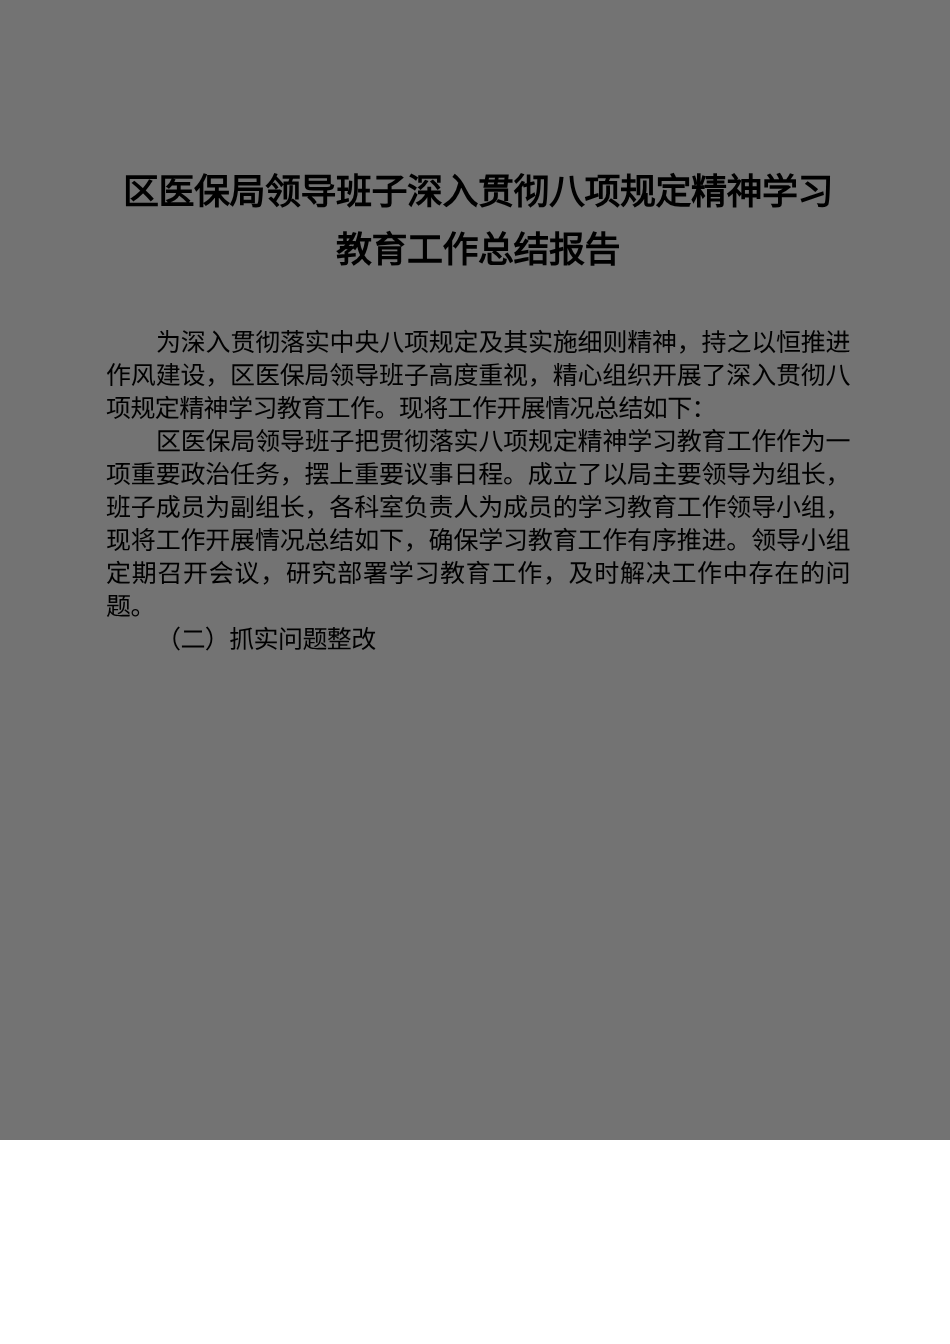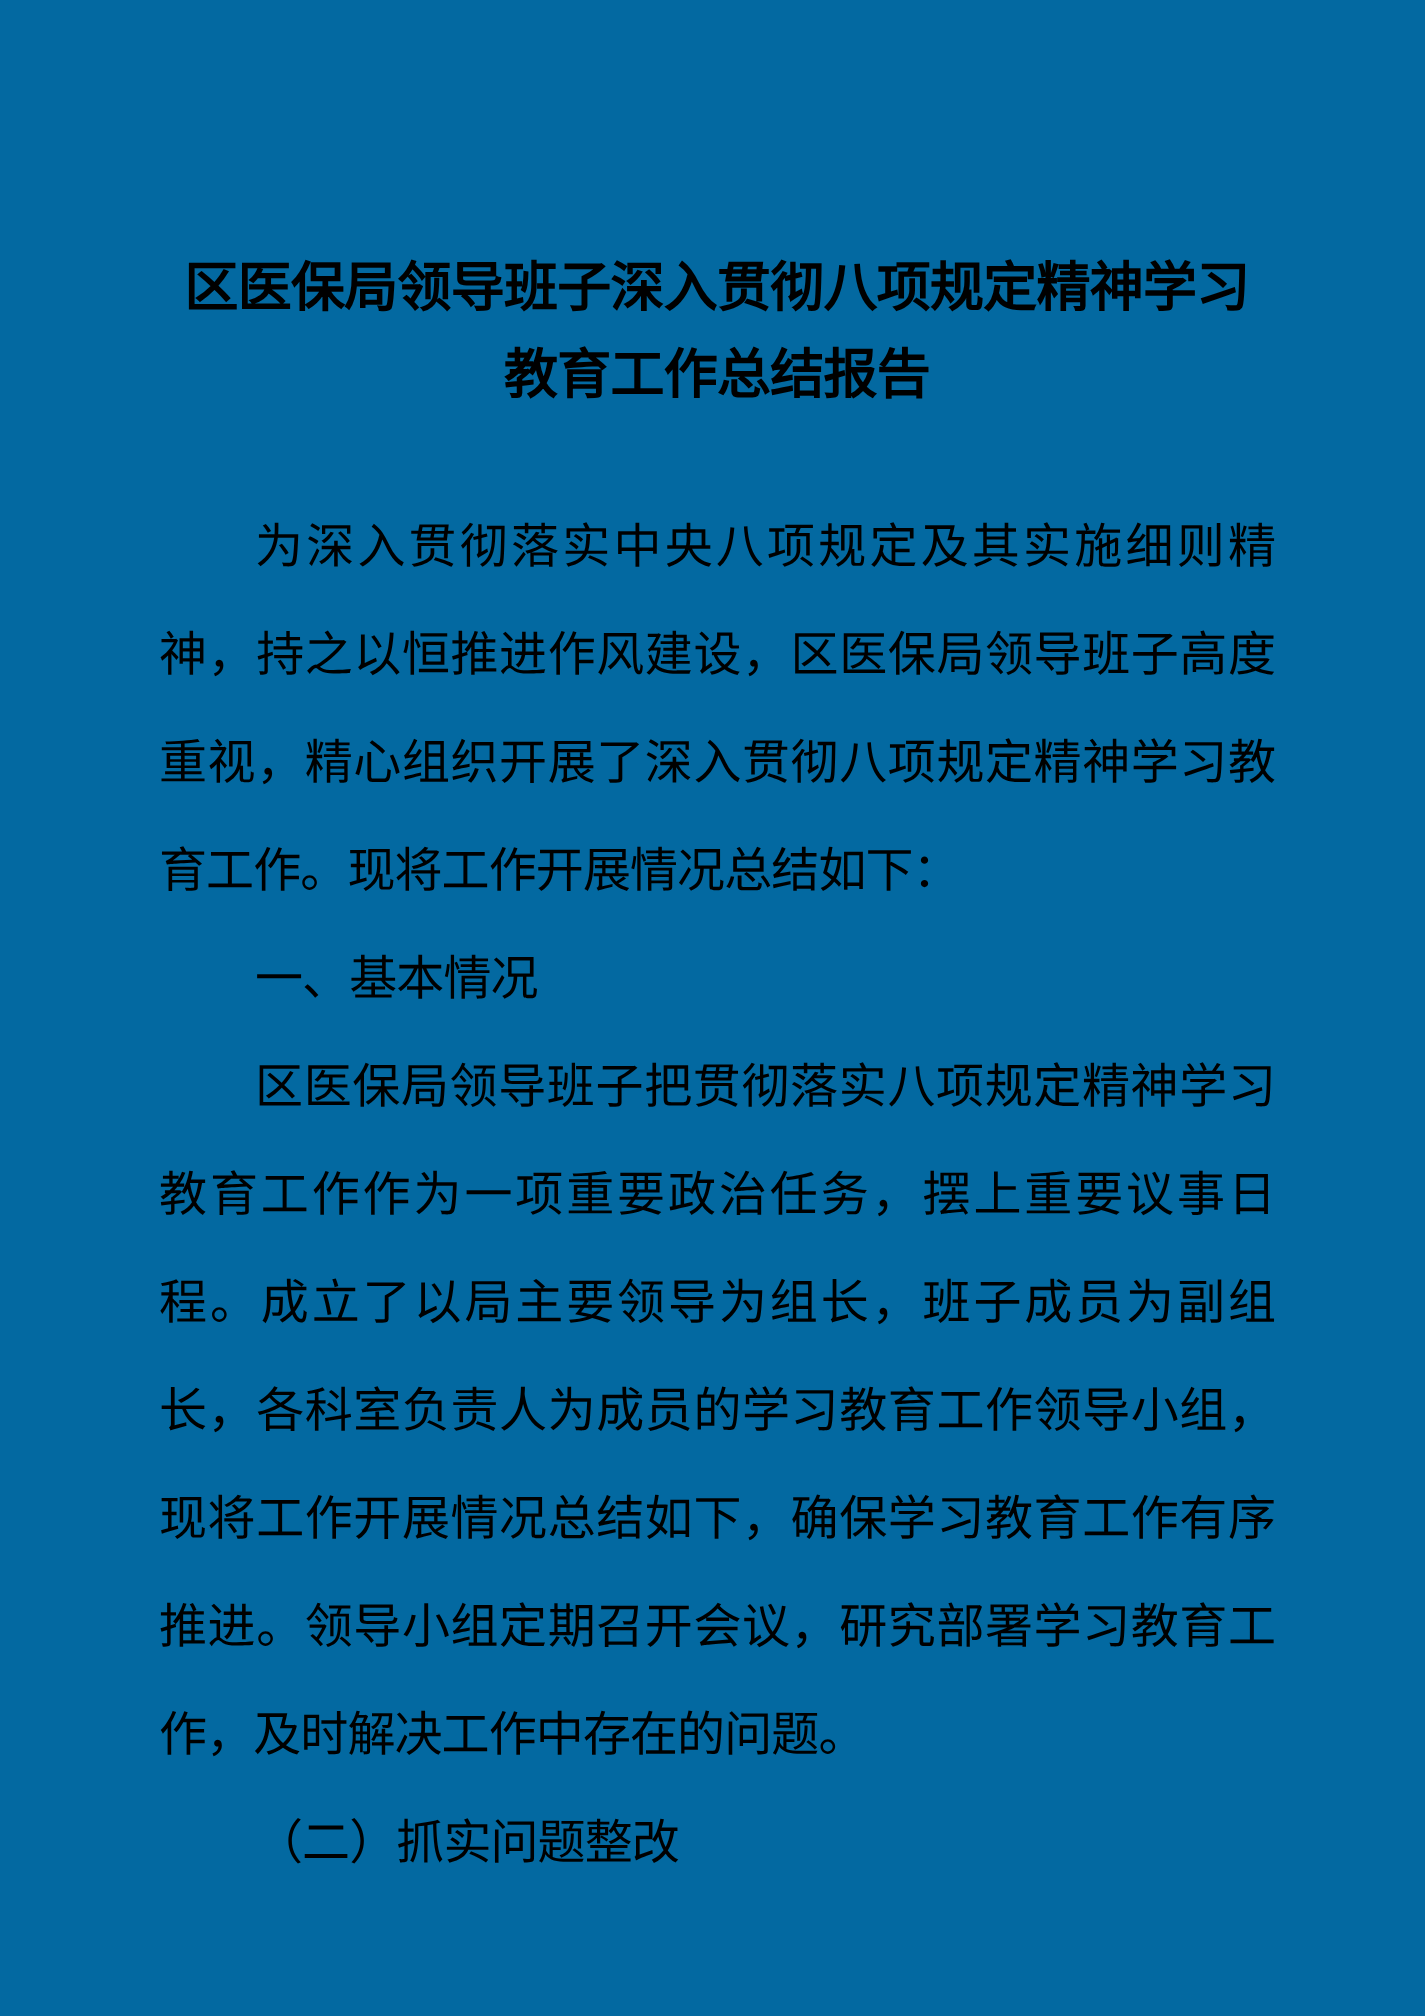--- a/index.html
+++ b/index.html
@@ -3,56 +3,56 @@
 <meta charset="utf-8">
 <style>
   html, body {
     margin: 0;
     padding: 0;
     background: #ffffff;
   }
   .page {
     position: relative;
     width: 950px;
-    height: 1344px;
+    height: 1140px;
     margin: 0 auto;
-    background: #0369a1;
+    background: #737373;
     color: #000000;
     font-family: "Liberation Sans", sans-serif;
     box-sizing: border-box;
     padding: 163px 100px 0 106px;
     overflow: hidden;
   }
   .doc-title {
     max-width: 726px;
     margin: 0 auto;
     font-size: 36px;
     font-weight: bold;
     line-height: 58px;
     text-align: center;
     letter-spacing: -0.5px;
   }
   .doc-body {
     margin-top: 49px;
-    font-size: 32px;
-    line-height: 72px;
+    font-size: 25px;
+    line-height: 33px;
     letter-spacing: -0.6px;
     text-align: justify;
+    font-family: Liberation Mono, monospace;
   }
   .doc-body p {
     margin: 0;
     padding: 0;
     text-indent: 2em;
   }
 </style>
 </head>
 <body>
 
 <div class="page">
   <h1 class="doc-title">区医保局领导班子深入贯彻八项规定精神学习教育工作总结报告</h1>
 
   <div class="doc-body">
     <p>为深入贯彻落实中央八项规定及其实施细则精神，持之以恒推进作风建设，区医保局领导班子高度重视，精心组织开展了深入贯彻八项规定精神学习教育工作。现将工作开展情况总结如下：</p>
-    <p>一、基本情况</p>
     <p>区医保局领导班子把贯彻落实八项规定精神学习教育工作作为一项重要政治任务，摆上重要议事日程。成立了以局主要领导为组长，班子成员为副组长，各科室负责人为成员的学习教育工作领导小组，现将工作开展情况总结如下，确保学习教育工作有序推进。领导小组定期召开会议，研究部署学习教育工作，及时解决工作中存在的问题。</p>
     <p>（二）抓实问题整改</p>
   </div>
 </div>
 
 </body></html>

